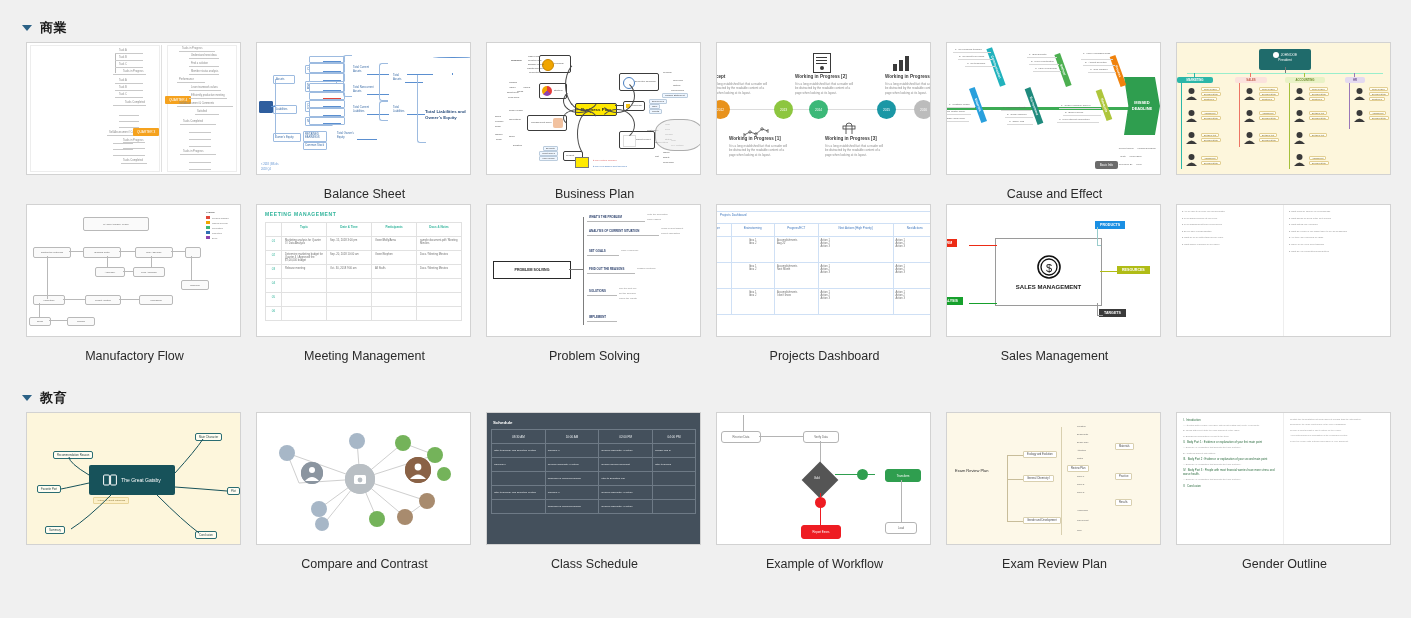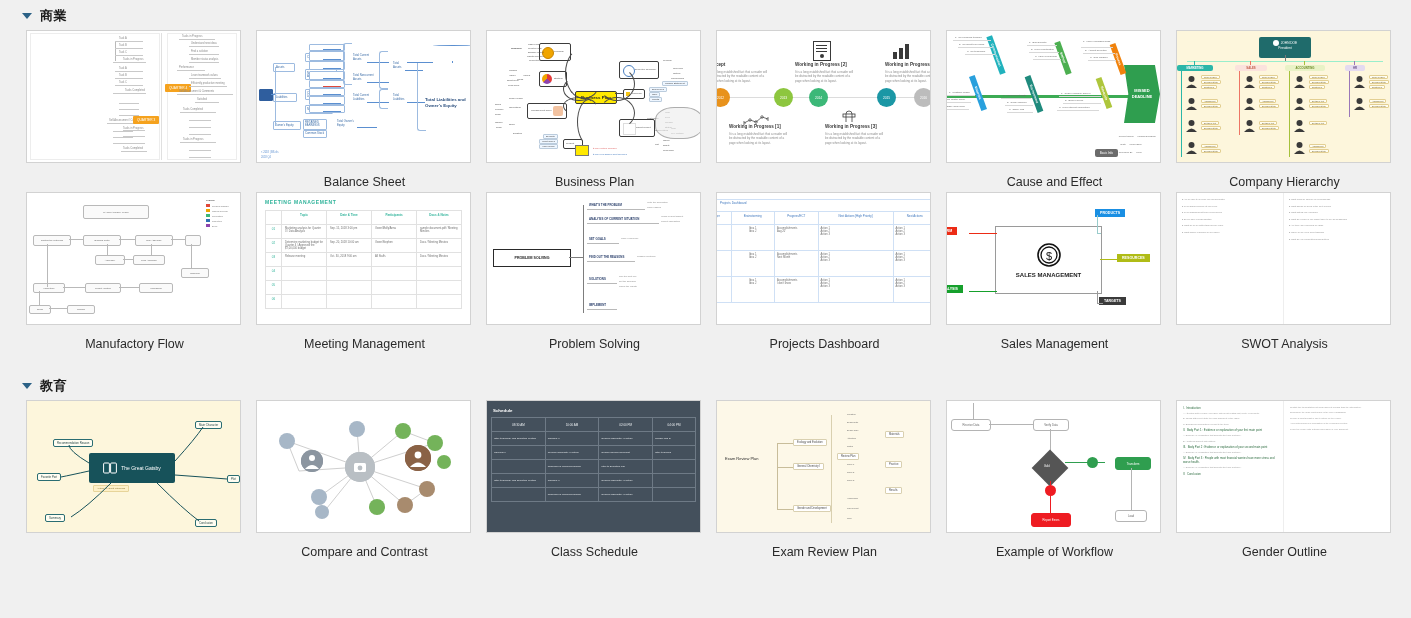--- a/index.html
+++ b/index.html
@@ -40,21 +40,21 @@
     border:1px solid #d2d2d2;
     background:#fff;
     overflow:hidden;position:relative;
     box-sizing:border-box;
   }
   .caption{
     text-align:center;font-size:12.5px;color:#2a2a2a;
     margin-top:9px;height:20px;line-height:20px;
     white-space:nowrap;overflow:hidden;
   }
-  .sec1{margin-top:2px;}
+  .sec1{margin-top:14px;}
   .sec2-head{margin-top:18px;}
   .ln{position:absolute;background:#b9b9b9;}
   .tline{position:absolute;background:#c9c9c9;height:1px;}
   .ttxt{position:absolute;font-size:2.6px;color:#8a8a8a;white-space:nowrap;}
 
   
   .ar{background:#fff;width:100%;height:100%;position:relative;}
   .ar .pane{position:absolute;top:2px;bottom:2px;border:1px solid #ededed;}
   .ar .node{position:absolute;background:#f5a21e;color:#fff;font-size:3.2px;
     padding:2px 4px;border-radius:1px;white-space:nowrap;}
@@ -691,21 +691,20 @@
           <div class="plabel" style="left:192px;top:49px;">Document title</div>
           <div class="plabel" style="left:192px;top:54px;">Subtopic 1</div>
           <div class="per" style="left:176px;top:66px;"><svg width="13" height="14" viewBox="0 0 13 14">
                 <circle cx="6.5" cy="4" r="3" fill="#3a3a3a"></circle>
                 <path d="M1 13 Q6.5 6 12 13" fill="#3a3a3a"></path>
               </svg></div>
           <div class="plabel" style="left:192px;top:68px;">Assignment</div>
           <div class="plabel" style="left:192px;top:73px;">Document title</div>
         </div>
       </div>
-      <div class="caption">Company Hierarchy</div>
     </div>
 
     <div class="card">
       <div class="thumb">
         <div class="mf">
           <div class="mbox" style="left:56px;top:12px;width:64px;height:12px;">MANUFACTORY FLOW</div>
           <div class="legend">
             <div style="font-size:2.4px;color:#555;font-weight:bold;margin-bottom:2px;">Legend</div>
             <div class="lg">
                 <span class="sw" style="background:#e0483a;"></span>
@@ -940,21 +939,20 @@
             <div class="li">● What could we improve in our business?</div>
             <div class="li">● What should we avoid in the next period?</div>
             <div class="li">● What factors lose us sales?</div>
             <div class="li">● What are people in our market likely to see as weakness?</div>
             <div class="li">● Are there any resources we lack?</div>
             <div class="li">● Where do we need more training?</div>
             <div class="li">● What are our competitors doing better?</div>
           </div>
         </div>
       </div>
-      <div class="caption">SWOT Analysis</div>
     </div>
   </div>
 
   <div class="section-head sec2-head">
     <div class="tri"></div>
     <div class="section-title">教育</div>
   </div>
 
   <div class="grid">
 
@@ -1089,20 +1087,43 @@
                 </tr>
           </tbody>
             </table>
         </div>
       </div>
       <div class="caption">Class Schedule</div>
     </div>
 
     <div class="card">
       <div class="thumb">
+        <div class="wf">
+          <div class="arw" style="left:26px;top:2px;width:1px;height:16px;"></div>
+          <div class="wb" style="left:4px;top:18px;width:38px;height:10px;">Receive Data</div>
+          <div class="arw" style="left:42px;top:23px;width:44px;height:1px;"></div>
+          <div class="wb" style="left:86px;top:18px;width:34px;height:10px;">Verify Data</div>
+          <div class="arw" style="left:103px;top:28px;width:1px;height:28px;"></div>
+          <div class="dia" style="left:90px;top:54px;width:26px;height:26px;"></div>
+          <div class="dtxt" style="left:97px;top:64px;">Valid</div>
+          <div class="arw grn" style="left:118px;top:61px;width:40px;height:1px;"></div>
+          <div class="cir grn" style="left:140px;top:56px;width:11px;height:11px;"></div>
+          <div class="wb" style="left:168px;top:56px;width:34px;height:11px;background:#2f9e4f;border-color:#2f9e4f;color:#fff;">Transform</div>
+          <div class="arw" style="left:184px;top:67px;width:1px;height:42px;"></div>
+          <div class="wb" style="left:168px;top:109px;width:30px;height:10px;">Load</div>
+          <div class="arw red" style="left:103px;top:80px;width:1px;height:32px;"></div>
+          <div class="cir red" style="left:98px;top:84px;width:11px;height:11px;"></div>
+          <div class="wb" style="left:84px;top:112px;width:38px;height:12px;background:#ee1c22;border-color:#ee1c22;color:#fff;">Report Errors</div>
+        </div>
+      </div>
+      <div class="caption">Example of Workflow</div>
+    </div>
+
+    <div class="card">
+      <div class="thumb">
         <div class="er">
           <div class="rt">Exam Review Plan</div>
           <div class="nd" style="left:76px;top:38px;">Ecology and Evolution</div>
           <div class="nd" style="left:76px;top:62px;">General Chemistry I</div>
           <div class="nd" style="left:76px;top:104px;">Gender and Development</div>
           <div style="position:absolute;left:60px;top:42px;width:16px;height:1px;background:#c8bd9a;"></div>
           <div style="position:absolute;left:60px;top:42px;width:1px;height:66px;background:#c8bd9a;"></div>
           <div style="position:absolute;left:60px;top:66px;width:16px;height:1px;background:#c8bd9a;"></div>
           <div style="position:absolute;left:60px;top:108px;width:16px;height:1px;background:#c8bd9a;"></div>
           <div class="nd2" style="left:130px;top:12px;">Location</div>
@@ -1121,43 +1142,20 @@
           <div class="nd2" style="left:130px;top:106px;">Lab Report</div>
           <div class="nd2" style="left:130px;top:116px;">Quiz</div>
           <div style="position:absolute;left:114px;top:14px;width:1px;height:108px;background:#d9d0b0;"></div>
         </div>
       </div>
       <div class="caption">Exam Review Plan</div>
     </div>
 
     <div class="card">
       <div class="thumb">
-        <div class="wf">
-          <div class="arw" style="left:26px;top:2px;width:1px;height:16px;"></div>
-          <div class="wb" style="left:4px;top:18px;width:38px;height:10px;">Receive Data</div>
-          <div class="arw" style="left:42px;top:23px;width:44px;height:1px;"></div>
-          <div class="wb" style="left:86px;top:18px;width:34px;height:10px;">Verify Data</div>
-          <div class="arw" style="left:103px;top:28px;width:1px;height:28px;"></div>
-          <div class="dia" style="left:90px;top:54px;width:26px;height:26px;"></div>
-          <div class="dtxt" style="left:97px;top:64px;">Valid</div>
-          <div class="arw grn" style="left:118px;top:61px;width:40px;height:1px;"></div>
-          <div class="cir grn" style="left:140px;top:56px;width:11px;height:11px;"></div>
-          <div class="wb" style="left:168px;top:56px;width:34px;height:11px;background:#2f9e4f;border-color:#2f9e4f;color:#fff;">Transform</div>
-          <div class="arw" style="left:184px;top:67px;width:1px;height:42px;"></div>
-          <div class="wb" style="left:168px;top:109px;width:30px;height:10px;">Load</div>
-          <div class="arw red" style="left:103px;top:80px;width:1px;height:32px;"></div>
-          <div class="cir red" style="left:98px;top:84px;width:11px;height:11px;"></div>
-          <div class="wb" style="left:84px;top:112px;width:38px;height:12px;background:#ee1c22;border-color:#ee1c22;color:#fff;">Report Errors</div>
-        </div>
-      </div>
-      <div class="caption">Example of Workflow</div>
-    </div>
-
-    <div class="card">
-      <div class="thumb">
         <div class="po">
           <div class="c" style="border-right:1px solid #eee;">
             <div class="h">I.&nbsp; Introduction</div>
             <div class="l">A. Attention getter: begin your paper with an interesting fact, quote or anecdote.</div>
             <div class="l">B. Thesis statement: state the main argument of the essay.</div>
             <div class="l">C. Background information relevant to the topic.</div>
             <div class="h">II.&nbsp; Body Part 1 : Evidence or explanation of your first main point</div>
             <div class="l">A. Evidence or explanation that supports the topic sentence.</div>
             <div class="l">B. Additional support with citation.</div>
             <div class="h">III.&nbsp; Body Part 2 : Evidence or explanation of your second main point</div>

